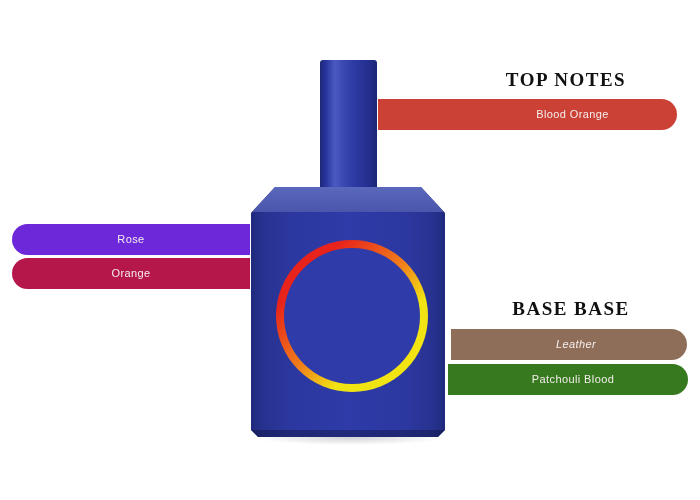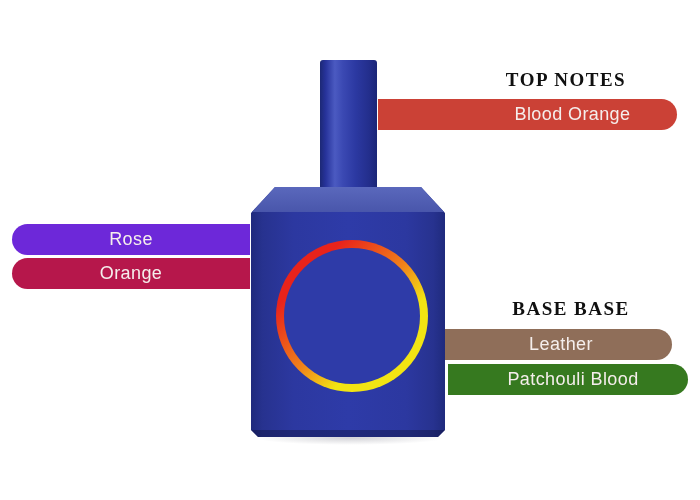--- a/index.html
+++ b/index.html
@@ -13,29 +13,29 @@
     font-family:"Liberation Serif","DejaVu Serif",serif;
     font-size:19px;font-weight:600;letter-spacing:1.5px;color:#101010;
     white-space:nowrap;
   }
   .heading-top{left:446px;top:69px;}
   .heading-middle{left:14px;top:190px;}
   .heading-base{left:451px;top:298px;}
   
   .note-bar{
     position:absolute;height:31px;line-height:31px;box-sizing:border-box;
-    text-align:center;font-size:18px;letter-spacing:.4px;color:#F5EEEC;
+    text-align:center;font-size:11px;letter-spacing:.4px;color:#F5EEEC;
     white-space:nowrap;z-index:1;
   }
   .round-right{border-radius:0 15.5px 15.5px 0;}
   .round-left{border-radius:15.5px 0 0 15.5px;}
   .bar-blood-orange{left:378px;top:99px;width:299px;padding-left:90px;}
   .bar-rose{left:12px;top:224px;width:238px;}
   .bar-saffron{left:12px;top:258px;width:238px;}
-  .bar-leather{left:436px;top:329px;width:236px;padding-left:14px;}
+  .bar-leather{left:451px;top:329px;width:236px;padding-left:14px;font-style:italic;}
   .bar-patchouli{left:448px;top:364px;width:240px;padding-left:10px;}
   
   .bottle{position:absolute;left:0;top:0;z-index:2;}
   .bottle-cap{
     position:absolute;left:320px;top:60px;width:57px;height:128px;
     border-radius:3px 3px 0 0;
     background:linear-gradient(90deg,#1C2875 0%,#27339B 10%,#4B5AC1 26%,#3B49B3 40%,#2C39A2 62%,#232E8C 86%,#1B2677 100%);
   }
   .bottle-body{
     position:absolute;left:251px;top:187px;width:194px;height:250px;

